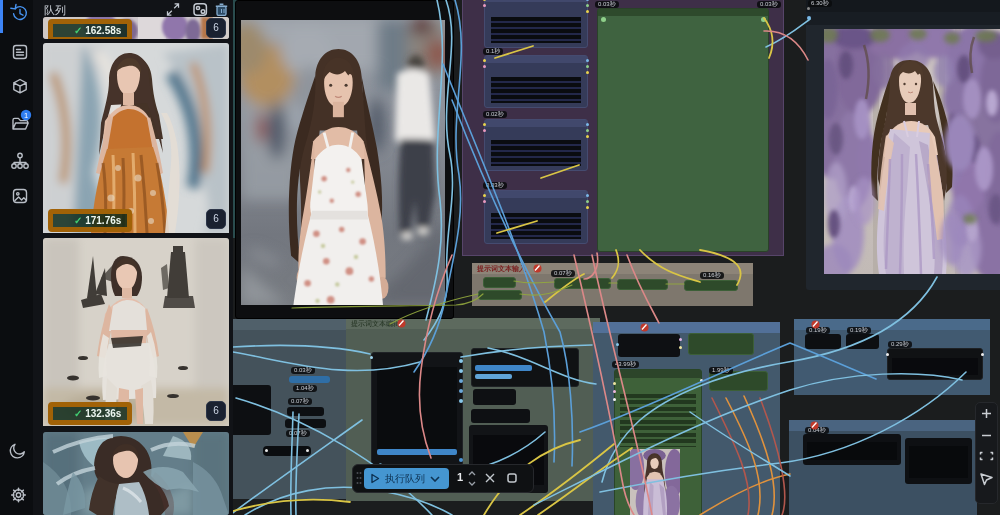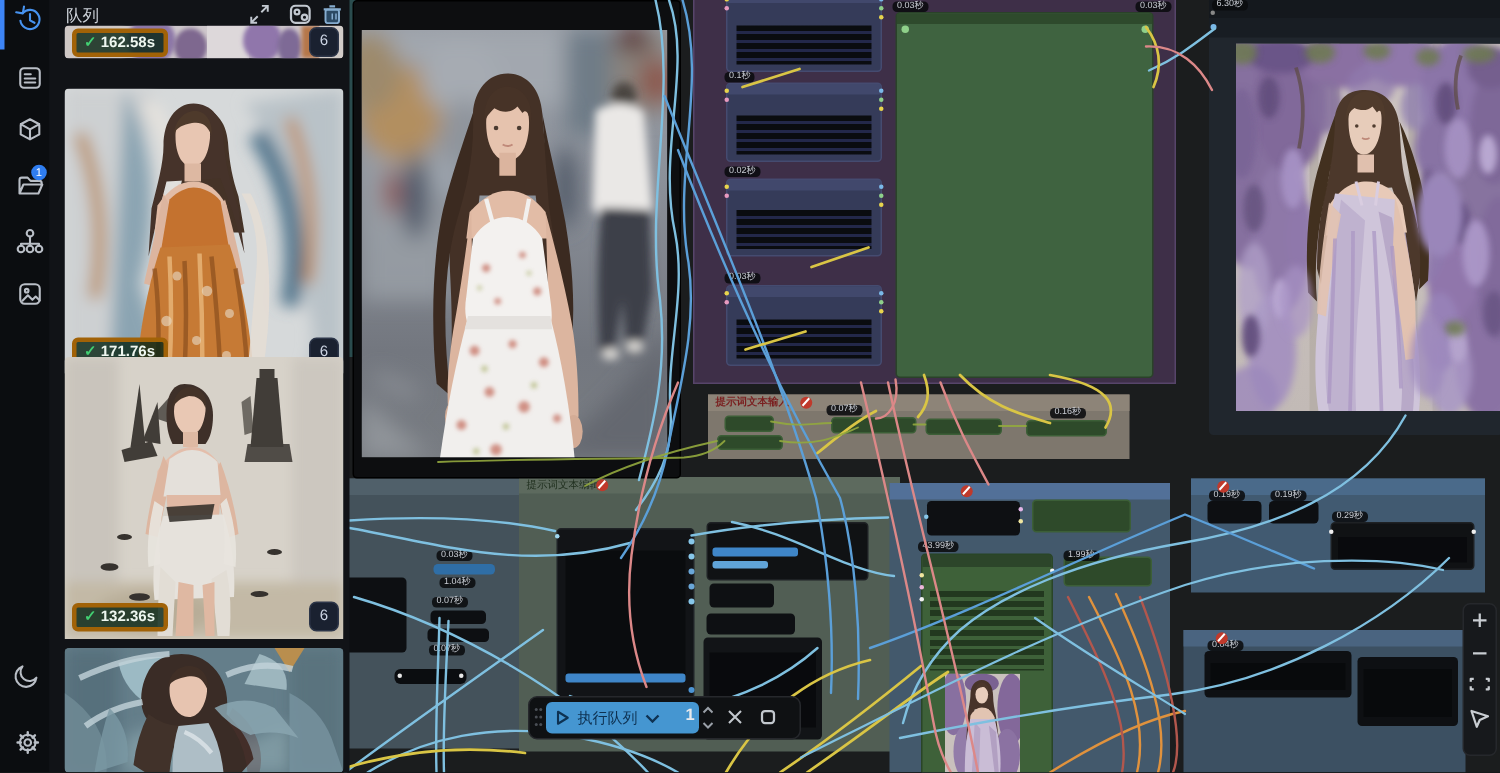--- a/index.html
+++ b/index.html
@@ -9,21 +9,21 @@
 .grp .gh{position:absolute;left:0;top:0;right:0;height:11px;font-size:7px;line-height:11px;padding-left:5px;color:#18231c;white-space:nowrap;overflow:hidden;}
 .node{position:absolute;border-radius:3px;}
 .lbl{position:absolute;background:rgba(10,11,14,.88);color:#c9cdd4;font-size:6px;line-height:7px;padding:0 3px;border-radius:3px;white-space:nowrap;z-index:3;}
 .dot{position:absolute;width:4px;height:4px;border-radius:50%;}
 .row{position:absolute;background:#08090c;}
 svg{display:block}
 .navy{background:#353b59;border:1px solid #454b70;}
 .navy:before{content:"";position:absolute;left:0;top:0;right:0;height:7px;background:#41486c;}
 .navy:after{content:"";position:absolute;left:6px;right:6px;bottom:4px;height:26px;background:repeating-linear-gradient(#0a0c10 0 4px,#23284a 4px 6px);}
 .gpill{background:#2e4a2a;border:1px solid #3c5f37;}
-.qpill{position:absolute;left:5px;top:2px;background:rgba(8,38,22,.82);border:3px solid #a16207;color:#eef7f0;font-size:10px;font-weight:bold;line-height:13px;padding:0 6px 0 5px;border-radius:4px;}
+.qpill{position:absolute;left:5px;top:2px;background:rgba(8,38,22,.82);border:5px solid #a16207;color:#eef7f0;font-size:10px;font-weight:bold;line-height:13px;padding:0 6px 0 21px;border-radius:4px;}
 .qbadge{position:absolute;right:3px;top:1px;width:18px;height:18px;background:#1a2130;border:1px solid #2c3548;border-radius:5px;color:#cdd5e4;font-size:10px;text-align:center;line-height:18px;}
 </style>
 </head>
 <body>
 <div id="app">
 
 <div class="abs" id="canvas" style="left:0;top:0;width:1000px;height:515px;">
 
   <div class="grp" style="left:462px;top:-14px;width:320px;height:268px;background:#3e2f48;border:1px solid #57456a;"></div>
 
@@ -516,21 +516,21 @@
       <ellipse cx="84" cy="14" rx="11" ry="12" fill="#7e688f" filter="url(#qb1)"></ellipse>
       <rect x="95" y="0" width="28" height="22" fill="#ddd8da"></rect>
       <ellipse cx="132" cy="10" rx="13" ry="14" fill="#9076ab" filter="url(#qb1)"></ellipse>
       <ellipse cx="150" cy="14" rx="8" ry="12" fill="#7e6a96" filter="url(#qb1)"></ellipse>
       <rect x="158" y="0" width="12" height="22" fill="#b5764a" filter="url(#qb1)"></rect>
       <rect x="170" y="0" width="16" height="22" fill="#d2ccc8"></rect>
     </svg>
     <div class="qpill"><b style="color:#42d072;">✓</b> 162.58s</div>
         <div class="qbadge">6</div>
   </div>
-  <div class="abs" id="card2" style="left:10px;top:43px;width:186px;height:216px;border-radius:3px;overflow:hidden;margin-top:16px;">
+  <div class="abs" id="card2" style="left:10px;top:43px;width:186px;height:216px;border-radius:3px;overflow:hidden;">
     <svg width="186" height="190" viewBox="0 0 186 190">
       <defs>
             <filter id="qb2" x="-30%" y="-30%" width="160%" height="160%">
               <feGaussianBlur stdDeviation="5"></feGaussianBlur>
             </filter>
           </defs>
       <rect width="186" height="190" fill="#d6d9da"></rect>
       <g filter="url(#qb2)">
         <path d="M0,0 L60,0 L30,190 L0,190 Z" fill="#cdd0d2"></path>
         <path d="M40,0 Q70,60 50,130 L70,190 L30,190 Z" fill="#8ba4b2"></path>
@@ -684,21 +684,21 @@
   <svg class="abs" style="left:3px;top:6px;" width="6" height="15">
         <g fill="#4a4e55">
           <circle cx="1.5" cy="2" r="1"></circle>
           <circle cx="4.5" cy="2" r="1"></circle>
           <circle cx="1.5" cy="7" r="1"></circle>
           <circle cx="4.5" cy="7" r="1"></circle>
           <circle cx="1.5" cy="12" r="1"></circle>
           <circle cx="4.5" cy="12" r="1"></circle>
         </g>
       </svg>
-  <div class="abs" style="left:11px;top:3px;width:102px;height:21px;background:#4596d1;border-radius:4px;color:#0e3252;font-size:10px;">
+  <div class="abs" style="left:11px;top:3px;width:85px;height:21px;background:#4596d1;border-radius:4px;color:#0e3252;font-size:10px;">
     <svg class="abs" style="left:6px;top:5px;" width="10" height="11" viewBox="0 0 10 11">
           <path d="M2,1.5 L8.5,5.5 L2,9.5 Z" fill="none" stroke="#0e3252" stroke-width="1.4" stroke-linejoin="round"></path>
         </svg>
     <span class="abs" style="left:21px;top:4px;">执行队列</span>
     <svg class="abs" style="left:66px;top:8px;" width="10" height="6" viewBox="0 0 10 6">
           <path d="M1,1 L5,5 L9,1" stroke="#0e3252" stroke-width="1.6" fill="none"></path>
         </svg>
   </div>
   <span class="abs" style="left:104px;top:6px;color:#e8eaed;font-size:11px;font-weight:bold;">1</span>
   <svg class="abs" style="left:114px;top:5px;" width="10" height="17" viewBox="0 0 10 17" stroke="#9aa0a8" stroke-width="1.3" fill="none">

